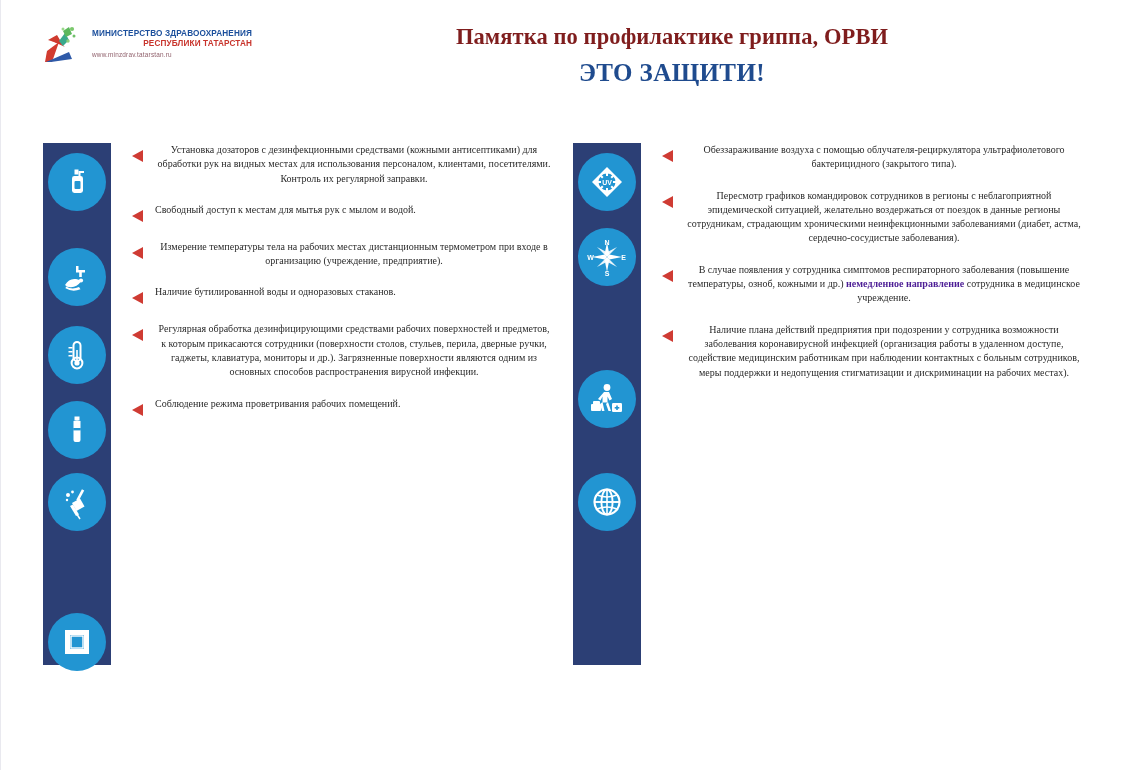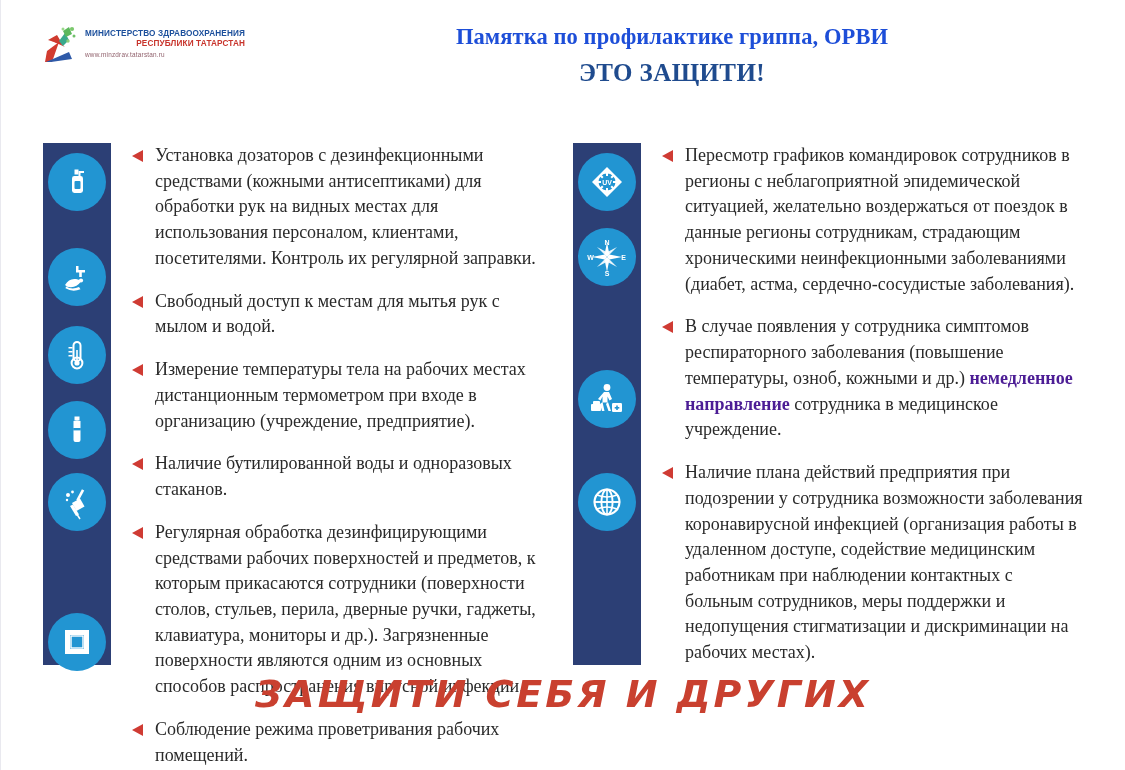--- a/index.html
+++ b/index.html
@@ -29,20 +29,21 @@
     height: 130px;
   }
   .logo {
     position: absolute;
     left: 38px;
     top: 18px;
     width: 215px;
     height: 52px;
     display: flex;
     align-items: center;
+    gap: 7px;
   }
   .logo-mark {
     width: 46px;
     height: 46px;
     position: relative;
     flex: 0 0 auto;
   }
   .logo-mark svg { display: block; }
   .logo-text {
     display: flex;
@@ -68,21 +69,21 @@
   }
 
   .titles {
     position: absolute;
     left: 258px;
     right: 40px;
     top: 22px;
     text-align: center;
   }
   .title-line {
-    color: #1d4ed8;
+    color: #7f1d1d;
     font-weight: bold;
     font-size: 22.5px;
     line-height: 1.32;
     letter-spacing: 0.1px;
   }
   .subtitle {
     color: #1f4b8e;
     font-weight: bold;
     font-size: 25px;
     margin-top: 7px;
@@ -140,24 +141,24 @@
     margin-bottom: 17px;
   }
   .bullet {
     flex: 0 0 auto;
     width: 17px;
     margin-top: 6px;
     margin-right: 7px;
   }
   .bullet svg { display: block; }
   .item-text {
-    font-size: 18px;
+    font-size: 10px;
     line-height: 1.43;
     color: #2a2a2a;
-    text-align: left;
+    text-align: center;
     hyphens: none;
   }
   .hl-red {
     color: #4c1d95;
     font-weight: bold;
   }
 
   
   .footer {
     position: absolute;
@@ -422,20 +423,28 @@
               <path d="M8 25 q10-4 20 0" fill="none" stroke="#ffffff" stroke-width="1.7"></path>
               <line x1="18" y1="5.5" x2="18" y2="30.5" stroke="#ffffff" stroke-width="1.6"></line>
             </svg>
           </div>
         </div>
 
       </div>
 
       <div class="items">
 
+        <div class="item">
+          <span class="bullet">
+            <svg width="14" height="14" viewBox="0 0 14 14">
+                <path d="M12 1 L12 13 L1 7 Z" fill="#cf3b33"></path>
+              </svg>
+          </span>
+          <span class="item-text">Обеззараживание воздуха с помощью облучателя-рециркулятора ультрафиолетового бактерицидного (закрытого типа).</span>
+        </div>
 
         <div class="item">
           <span class="bullet">
             <svg width="14" height="14" viewBox="0 0 14 14">
                 <path d="M12 1 L12 13 L1 7 Z" fill="#cf3b33"></path>
               </svg>
           </span>
           <span class="item-text">Пересмотр графиков командировок  сотрудников в регионы с неблагоприятной эпидемической ситуацией, желательно воздержаться от поездок в данные регионы сотрудникам, страдающим хроническими неинфекционными заболеваниями (диабет, астма, сердечно-сосудистые заболевания).</span>
         </div>
 
@@ -455,17 +464,14 @@
               </svg>
           </span>
           <span class="item-text">Наличие плана действий предприятия при подозрении у сотрудника возможности заболевания коронавирусной инфекцией (организация работы в удаленном доступе, содействие медицинским работникам при наблюдении контактных с больным сотрудников, меры поддержки и недопущения стигматизации и дискриминации на рабочих местах).</span>
         </div>
 
       </div>
     </div>
 
   </div>
 
-  <div class="footer">
-    <span class="footer-text">ЗАЩИТИ СЕБЯ И ДРУГИХ</span>
-  </div>
 
 </div>
 
 </body></html>

